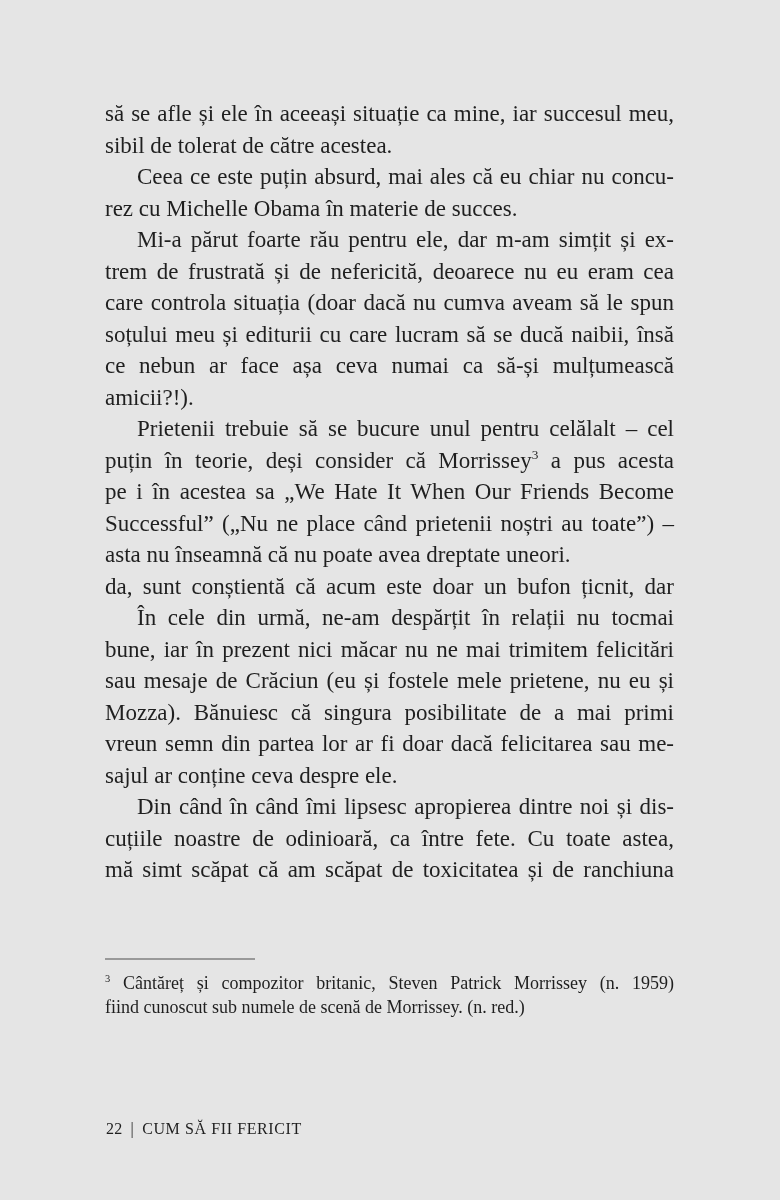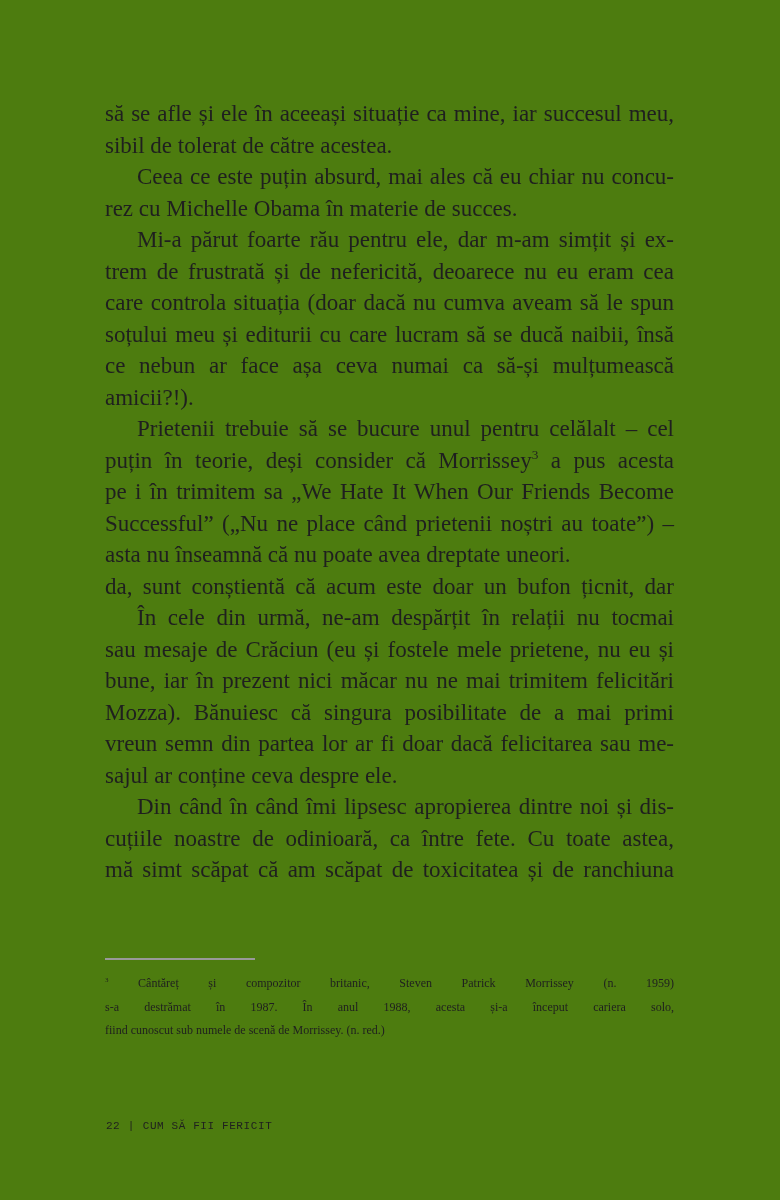--- a/index.html
+++ b/index.html
@@ -45,44 +45,43 @@
     top: 958px;
     width: 150px;
     height: 2px;
     background: #999999;
   }
   .footnote {
     position: absolute;
     left: 105px;
     top: 972px;
     width: 569px;
-    font-size: 12px;
+    font-size: 18px;
     line-height: 23.7px;
   }
   .page-footer {
     position: absolute;
     left: 106px;
     top: 1120px;
-    font-size: 11px;
+    font-size: 16px;
     letter-spacing: 0.3px;
     white-space: nowrap;
-    font-family: Liberation Mono, monospace;
   }
   .page-footer .sep {
     display: inline-block;
     margin: 0 8px;
   }
   .page-footer .title {
     letter-spacing: 0.6px;
   }
 </style>
 </head>
 <body>
 
-<div class="book-page" style="background: #4d7c0f; color: rgb(31, 31, 31);">
+<div class="book-page" style="background: #e5e5e5; color: rgb(31, 31, 31);">
 
   <main class="body-text" id="body-text">
       <div class="paragraph">
         <div class="line jl"><span>să se afle și ele în aceeași situație ca mine, iar succesul meu,</span></div>
         <div class="line last"><span>sibil de tolerat de către acestea.</span></div>
       </div>
       <div class="paragraph indent">
         <div class="line jl"><span>Ceea ce este puțin absurd, mai ales că eu chiar nu concu-</span></div>
         <div class="line last"><span>rez cu Michelle Obama în materie de succes.</span></div>
       </div>
@@ -90,46 +89,45 @@
         <div class="line jl"><span>Mi-a părut foarte rău pentru ele, dar m-am simțit și ex-</span></div>
         <div class="line jl"><span>trem de frustrată și de nefericită, deoarece nu eu eram cea</span></div>
         <div class="line jl"><span>care controla situația (doar dacă nu cumva aveam să le spun</span></div>
         <div class="line jl"><span>soțului meu și editurii cu care lucram să se ducă naibii, însă</span></div>
         <div class="line jl"><span>ce nebun ar face așa ceva numai ca să-și mulțumească</span></div>
         <div class="line last"><span>amicii?!).</span></div>
       </div>
       <div class="paragraph indent">
         <div class="line jl"><span>Prietenii trebuie să se bucure unul pentru celălalt – cel</span></div>
         <div class="line jl"><span>puțin în teorie, deși consider că Morrissey</span><sup class="fn-ref">3</sup><span> a pus acesta</span></div>
-        <div class="line jl"><span>pe i în trimitem sa „</span><span class="italic">We Hate It When Our Friends Become</span></div>
+        <div class="line jl"><span>pe i în acestea sa „</span><span class="italic">We Hate It When Our Friends Become</span></div>
         <div class="line jl"><span class="italic">Successful</span><span>” („Nu ne place când prietenii noștri au toate”) –</span></div>
         <div class="line last"><span>asta nu înseamnă că nu poate avea dreptate uneori.</span></div>
         <div class="line jl"><span>da, sunt conștientă că acum este doar un bufon țicnit, dar</span></div>
       </div>
       <div class="paragraph indent">
         <div class="line jl"><span>În cele din urmă, ne-am despărțit în relații nu tocmai</span></div>
+        <div class="line jl"><span>bune, iar în prezent nici măcar nu ne mai trimitem felicitări</span></div>
         <div class="line jl"><span>sau mesaje de Crăciun (eu și fostele mele prietene, nu eu și</span></div>
-        <div class="line jl"><span>bune, iar în prezent nici măcar nu ne mai trimitem felicitări</span></div>
         <div class="line jl"><span>Mozza). Bănuiesc că singura posibilitate de a mai primi</span></div>
         <div class="line jl"><span>vreun semn din partea lor ar fi doar dacă felicitarea sau me-</span></div>
         <div class="line last"><span>sajul ar conține ceva despre ele.</span></div>
       </div>
       <div class="paragraph indent">
         <div class="line jl"><span>Din când în când îmi lipsesc apropierea dintre noi și dis-</span></div>
         <div class="line jl"><span>cuțiile noastre de odinioară, ca între fete. Cu toate astea,</span></div>
         <div class="line jl"><span>mă simt scăpat că am scăpat de toxicitatea și de ranchiuna</span></div>
       </div>
     </main>
 
   <div class="footnote-rule" style="background: rgb(153, 153, 153);"></div>
 
   <section class="footnote" id="footnote">
       <div class="paragraph">
         <div class="line jl"><sup class="fn-ref">3</sup><span> Cântăreț și compozitor britanic, Steven Patrick Morrissey (n. 1959)</span></div>
-        <div class="line jl"><span>s-a destrămat în 1987. În anul 1988, acesta și-a început cariera solo,</span></div>
         <div class="line last"><span>fiind cunoscut sub numele de scenă de Morrissey. (</span><span class="italic">n. red.</span><span>)</span></div>
       </div>
     </section>
 
   <footer class="page-footer">
     <span class="num">22</span><span class="sep">|</span><span class="title">CUM SĂ FII FERICIT</span>
   </footer>
 
 </div>
 

